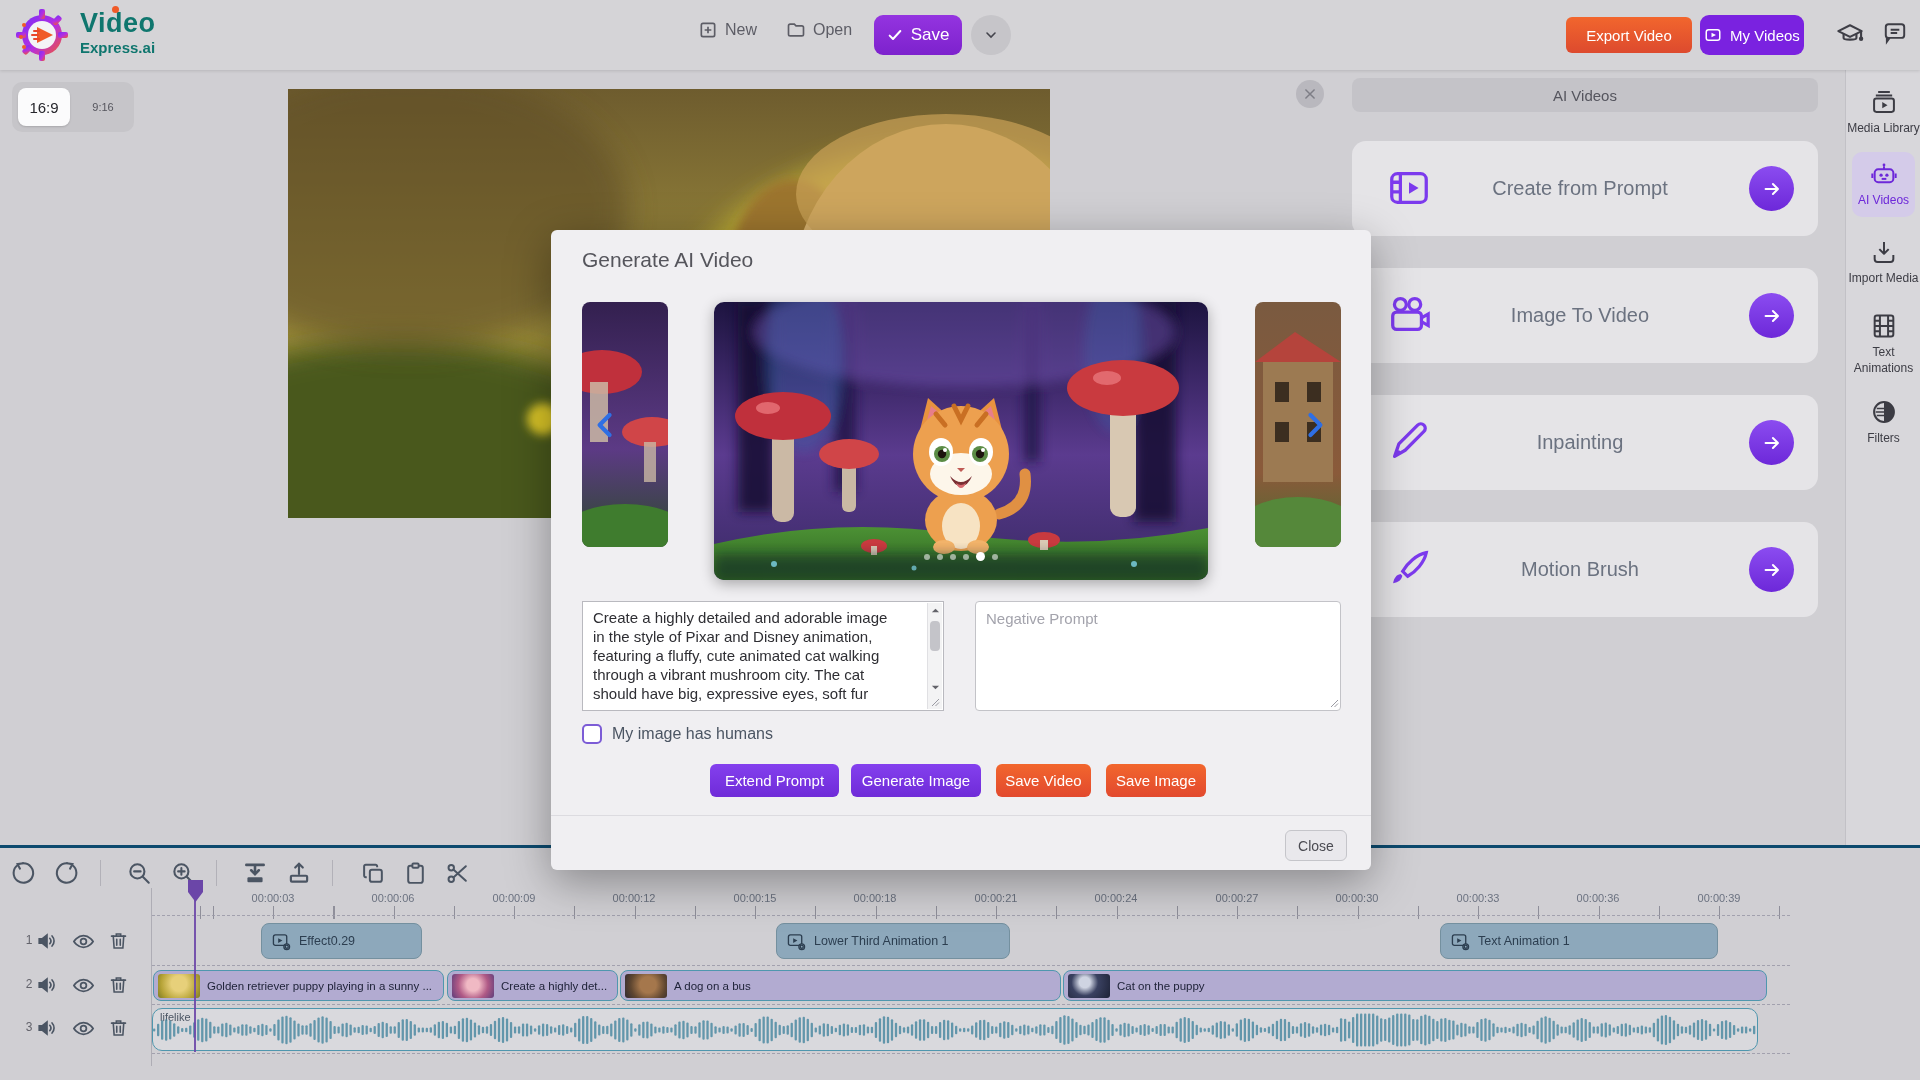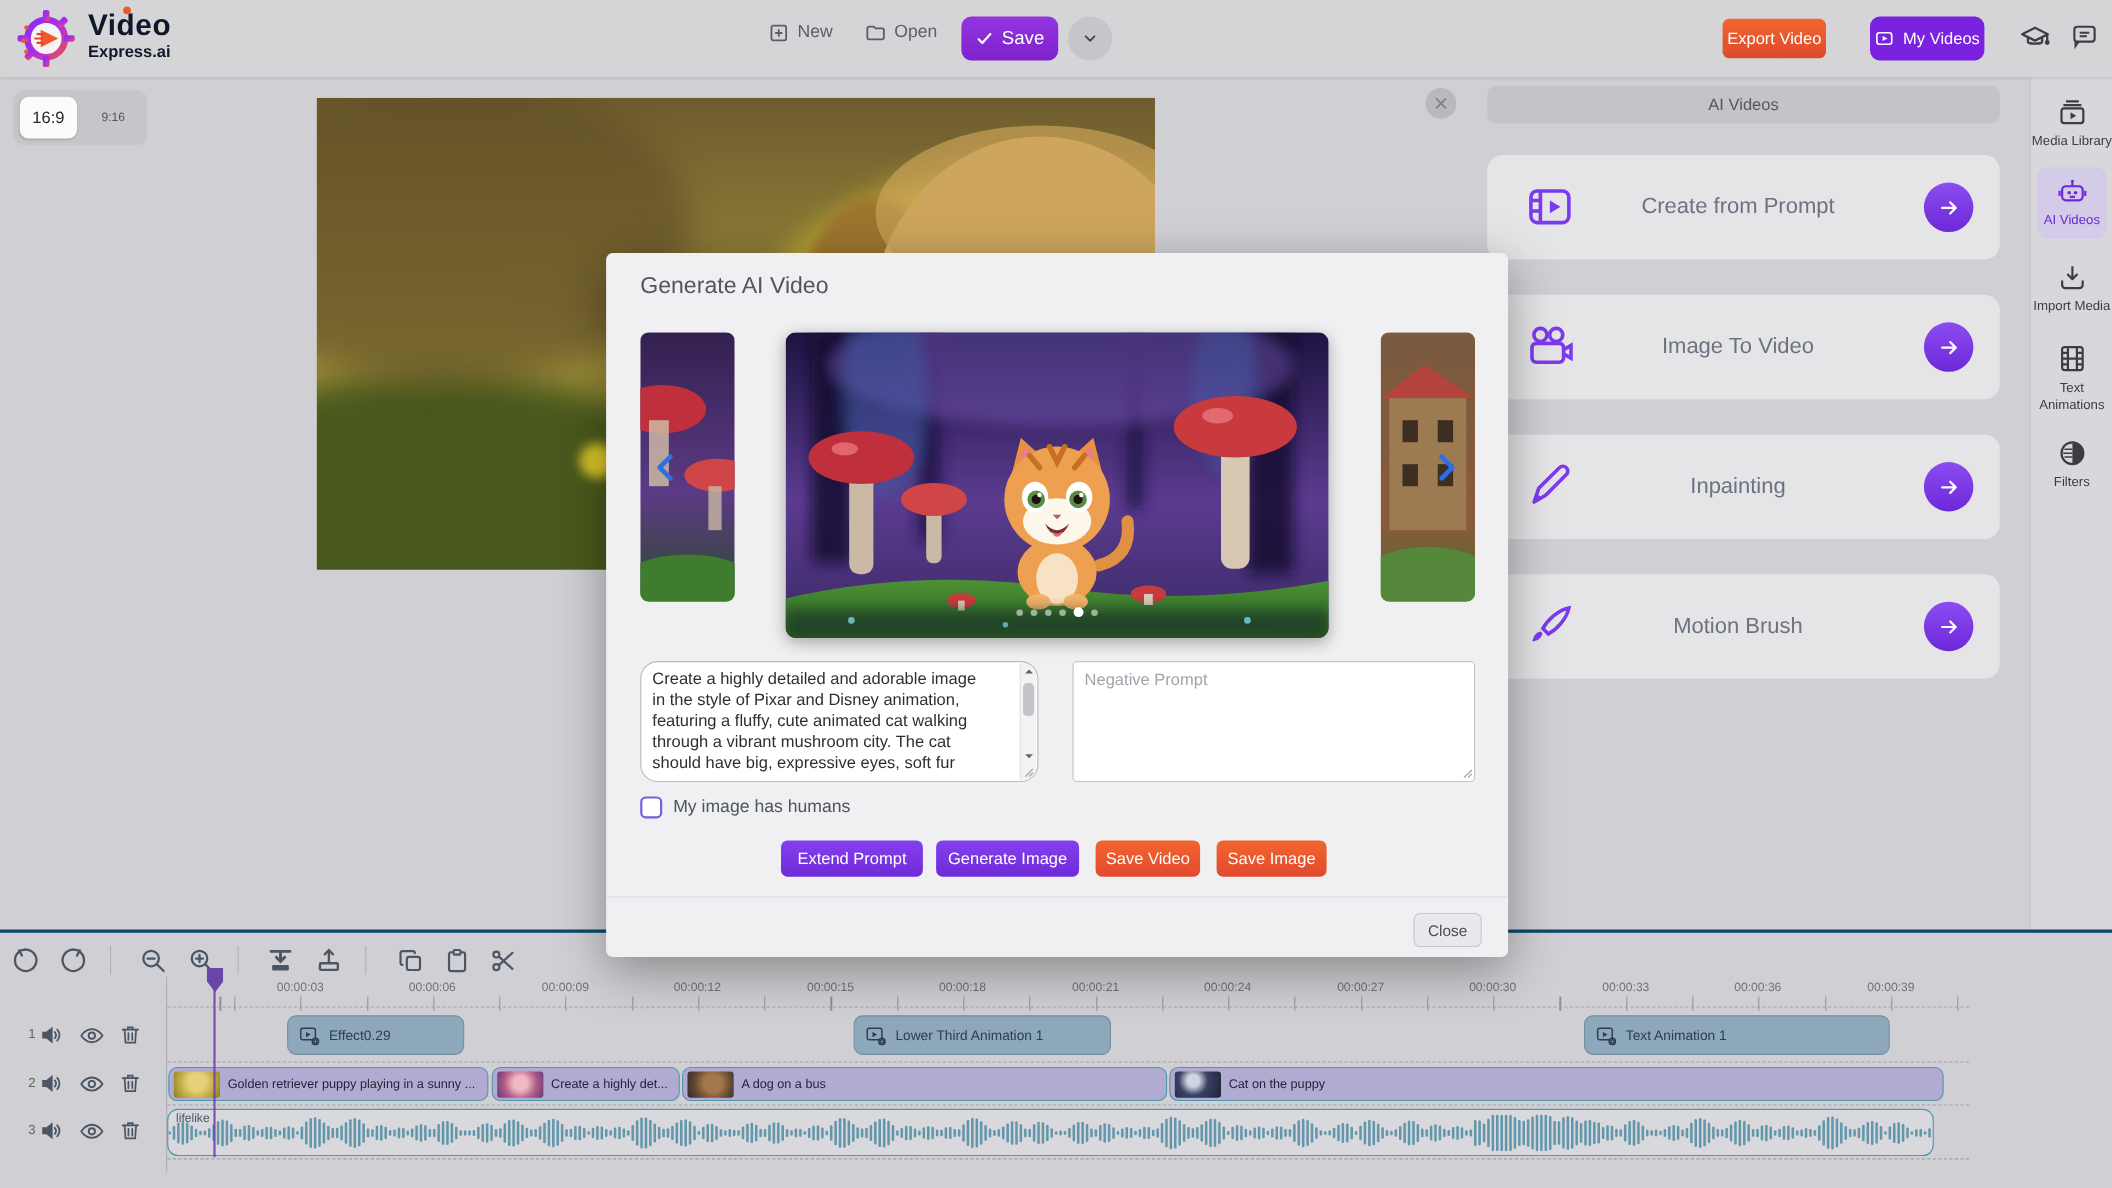--- a/index.html
+++ b/index.html
@@ -1,29 +1,29 @@
 <!DOCTYPE html>
 <html><head>
 <meta charset="utf-8">
 <style>
   *{box-sizing:border-box;margin:0;padding:0}
   html,body{width:1920px;height:1080px;overflow:hidden;font-family:"Liberation Sans",sans-serif;background:#d0cfd3}
   .abs{position:absolute}
   svg{display:block}
   
   #topbar{position:absolute;left:0;top:0;width:1920px;height:70px;background:#d5d4d7;box-shadow:0 1px 3px rgba(0,0,0,.12);z-index:30}
-  .logo-text{position:absolute;left:80px;top:10px;color:#0f172a;line-height:1}
+  .logo-text{position:absolute;left:80px;top:10px;color:#0f766e;line-height:1}
   .logo-text .l1{font-size:27px;font-weight:bold;letter-spacing:.5px;position:relative}
   .logo-text .l1 .idot{position:absolute;left:32px;top:-4px;width:7px;height:7px;border-radius:50%;background:#f05a28}
   .logo-text .l2{font-size:15px;font-weight:bold;margin-top:3px}
   .tb-btn{position:absolute;top:20px;display:flex;align-items:center;gap:7px;color:#5d5d66;font-size:16px;cursor:pointer}
   .btn{display:flex;align-items:center;justify-content:center;gap:8px;color:#fff;font-size:15px;cursor:pointer}
   #save-btn{left:874px;top:15px;width:88px;height:40px;border-radius:9px;background:linear-gradient(180deg,#9434e0,#7d22cd);position:absolute;font-size:17px}
   #save-caret{left:971px;top:15px;width:40px;height:40px;border-radius:50%;background:#c6c5c9;position:absolute;display:flex;align-items:center;justify-content:center;color:#44444c;cursor:pointer}
-  #export-btn{left:1566px;top:17px;width:94px;height:36px;border-radius:6px;background:linear-gradient(180deg,#f2662d,#dd4a2e);position:absolute}
+  #export-btn{left:1566px;top:17px;width:126px;height:36px;border-radius:6px;background:linear-gradient(180deg,#f2662d,#dd4a2e);position:absolute}
   #myvideos-btn{left:1700px;top:15px;width:104px;height:40px;border-radius:9px;background:#7a22e0;position:absolute;font-size:15px}
   .tb-icon{position:absolute;top:20px;color:#3e3e46;cursor:pointer}
   
   #ratio-pill{position:absolute;left:12px;top:82px;width:122px;height:50px;background:#c6c5c9;border-radius:10px;z-index:5}
   #ratio-169{position:absolute;left:6px;top:6px;width:52px;height:38px;background:#fbfbfc;border-radius:8px;display:flex;align-items:center;justify-content:center;font-size:15px;color:#26262c;box-shadow:0 1px 2px rgba(0,0,0,.15);cursor:pointer}
   #ratio-916{position:absolute;left:66px;top:6px;width:50px;height:38px;display:flex;align-items:center;justify-content:center;font-size:11px;color:#55555d;cursor:pointer}
   #preview{position:absolute;left:288px;top:89px;width:762px;height:429px;overflow:hidden;background:#9d8a45}
   #preview-close{position:absolute;left:1296px;top:80px;width:28px;height:28px;border-radius:50%;background:#b9b8be;display:flex;align-items:center;justify-content:center;color:#7e7e86;cursor:pointer;z-index:6}
   
   #ai-panel-header{position:absolute;left:1352px;top:78px;width:466px;height:34px;background:#c4c3c8;border-radius:8px;display:flex;align-items:center;justify-content:center;font-size:15px;color:#55555e}
@@ -37,21 +37,21 @@
   .side-item.active{left:6px;width:63px;padding:8px 0;background:#d4cbe9;border-radius:10px;color:#6d28d9}
   
   #modal{position:absolute;left:551px;top:230px;width:820px;height:640px;background:#f0eff2;border-radius:6px;box-shadow:0 12px 45px rgba(0,0,0,.35);z-index:20}
   #modal-title{position:absolute;left:31px;top:18px;font-size:21px;color:#55555c}
   .car-thumb{position:absolute;top:72px;width:86px;height:245px;border-radius:8px;overflow:hidden}
   #car-main{position:absolute;left:163px;top:72px;width:494px;height:278px;border-radius:10px;overflow:hidden;box-shadow:0 4px 14px rgba(0,0,0,.3)}
   .car-arrow{position:absolute;top:178px;color:#2f6fe4;cursor:pointer;z-index:3}
   #car-dots{position:absolute;left:163px;top:322px;width:494px;display:flex;justify-content:center;gap:7px;align-items:center;z-index:3}
   .dot{width:6px;height:6px;border-radius:50%;background:rgba(255,255,255,.55);cursor:pointer}
   .dot.active{width:9px;height:9px;background:#fff}
-  #prompt-box{position:absolute;left:31px;top:371px;width:362px;height:110px;background:#fff;border:1px solid #b9b9bf;border-radius:16px;font-size:15px;line-height:1.26;color:#2e2e33;padding:7px 40px 7px 10px;overflow:hidden}
+  #prompt-box{position:absolute;left:31px;top:371px;width:362px;height:110px;background:#fff;border:1px solid #b9b9bf;border-radius:0;font-size:15px;line-height:1.26;color:#2e2e33;padding:7px 40px 7px 10px;overflow:hidden}
   #prompt-scrollbar{position:absolute;right:1px;top:1px;bottom:1px;width:15px;background:#f3f3f4;border-left:1px solid #e0e0e3}
   .sb-arrow{position:absolute;left:0;width:14px;height:15px;display:flex;align-items:center;justify-content:center;color:#63636a;cursor:pointer}
   #sb-thumb{position:absolute;left:2px;top:18px;width:10px;height:30px;background:#c4c4c9;border-radius:4px;cursor:pointer}
   #neg-box{position:absolute;left:424px;top:371px;width:366px;height:110px;background:#fff;border:1px solid #c3c3c8;border-radius:4px;font-family:"Liberation Sans",sans-serif;font-size:15px;color:#2e2e33;padding:8px 10px;resize:none;outline:none}
   #neg-box::placeholder{color:#a3a3ac}
   .resize-grip{position:absolute;right:2px;bottom:2px;color:#9a9aa2}
   #humans-checkbox{position:absolute;left:31px;top:494px;width:20px;height:20px;background:#fff;border:2px solid #7c5cd6;border-radius:5px;cursor:pointer}
   #humans-label{position:absolute;left:61px;top:495px;font-size:16px;color:#4b5563}
   .m-btn{position:absolute;top:534px;height:33px;border-radius:6px;display:flex;align-items:center;justify-content:center;color:#fff;font-size:15px;cursor:pointer}
   .m-btn.purple{background:linear-gradient(180deg,#8440ee,#6f2bd8)}

